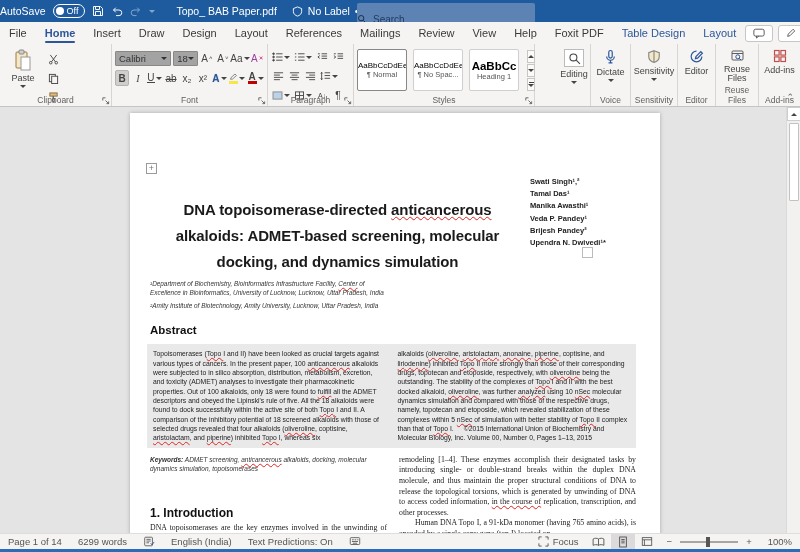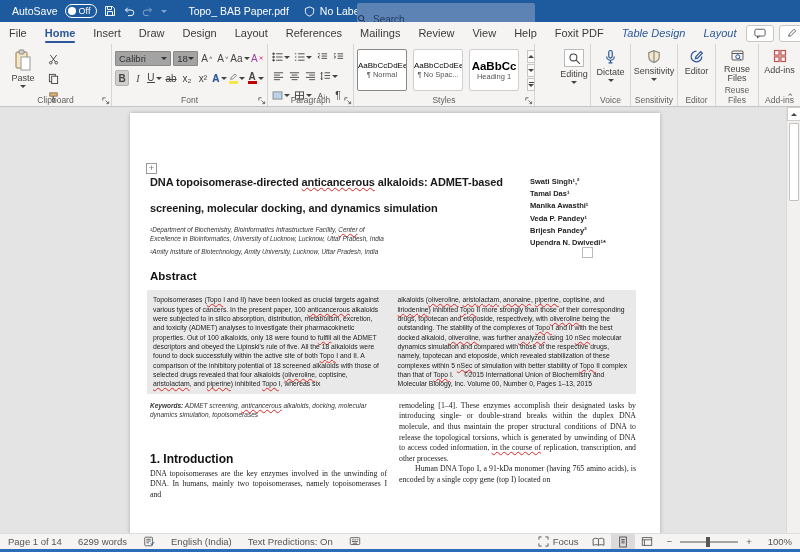--- a/index.html
+++ b/index.html
@@ -3,21 +3,21 @@
 <meta charset="utf-8">
 <style>
   * { box-sizing: border-box; margin: 0; padding: 0; }
   html,body { width: 800px; height: 552px; overflow: hidden; }
   body { font-family: "Liberation Sans", sans-serif; position: relative; background: #e4e4e4; }
   svg { display: block; }
   .ic { display: inline-flex; align-items: center; justify-content: center; }
 
   
   .titlebar { position: absolute; top:0; left:0; width:800px; height:22px; background:#1e5b9e; color:#fff; display:flex; align-items:center; font-size:10.5px; }
-  .tb-left { display:flex; align-items:center; gap:7px; padding-left:12px; }
+  .tb-left { display:flex; align-items:center; gap:7px; }
   .toggle { display:inline-flex; align-items:center; gap:3px; border:1px solid #fff; border-radius:8px; padding:1px 6px 1px 2px; font-size:9px; }
   .knob { width:8px; height:8px; border-radius:50%; background:#fff; display:inline-block; }
   .tb-ic { opacity:.95; }
   .dim { opacity:.45; }
   .caret { width:0; height:0; border-left:3px solid transparent; border-right:3px solid transparent; border-top:3.5px solid currentColor; display:inline-block; }
   .doc-title { margin-left:14px; white-space:nowrap; }
   .tb-meta { display:flex; align-items:center; gap:5px; margin-left:8px; }
   .searchbox { position:absolute; left:357px; top:3px; width:178px; height:32px; background:#5d83b5; border-radius:2px; display:flex; align-items:center; gap:6px; padding-left:0; color:#16304f; font-size:10px; }
   .searchbox input { border:none; background:transparent; outline:none; font-size:10px; color:#16304f; width:130px; font-family:"Liberation Sans",sans-serif; }
   .searchbox input::placeholder { color:#1d3a5f; }
@@ -26,21 +26,21 @@
   .avatar { width:15px; height:15px; border-radius:50%; background:#87897b; color:#fff; font-size:7px; display:flex; align-items:center; justify-content:center; margin-right:16px; }
   .winbtn { width:30px; height:22px; display:flex; align-items:center; justify-content:center; font-size:11px; }
   .maxbox { width:8px; height:8px; border:1px solid #fff; }
   .minbar { width:9px; height:1px; background:#fff; }
 
   
   .tabrow { position:absolute; top:22px; left:0; width:800px; height:22px; background:#f5f4f3; display:flex; align-items:center; font-size:11px; color:#3b3a39; }
   .tab { padding:4px 9px; height:100%; display:flex; align-items:center; position:relative; white-space:nowrap; }
   .tab.active { font-weight:700; color:#2b579a; }
   .tab.active::after { content:""; position:absolute; bottom:1px; left:9px; right:9px; height:2.5px; background:#2b579a; border-radius:2px; }
-  .tab.ctx { color:#2b579a;font-style:italic; }
+  .tab.ctx { color:#2b579a; }
   .tab-actions { margin-left:auto; display:flex; align-items:center; gap:5px; padding-right:8px; }
   .pillbtn { border:1px solid #c8c6c4; background:#fff; border-radius:3px; height:17px; display:flex; align-items:center; gap:4px; padding:0 7px; font-size:10.5px; color:#3b3a39; }
 
   
   .ribbon { position:absolute; top:44px; left:0; width:800px; height:63px; background:#f5f4f3; border-bottom:1px solid #c6c4c2; display:flex; }
   .rgroup { position:relative; border-right:1px solid #d8d6d4; height:100%; flex:none; }
   .glabel { position:absolute; bottom:1px; left:0; right:0; text-align:center; font-size:8.5px; color:#605e5c; }
   .launcher { position:absolute; right:1px; bottom:1px; }
   .minibtn { display:inline-flex; align-items:center; justify-content:center; gap:1px; height:16px; min-width:14px; padding:0 1px; color:#444; font-size:10px; border-radius:2px; }
   .minibtn.on { background:#cfcecd; border:1px solid #b5b3b1; }
@@ -59,21 +59,21 @@
   .scrollcol { width:13px; display:flex; flex-direction:column; gap:1px; margin-left:2px; }
   .scrollcol .sbtn { border:1px solid #c8c6c4; background:#fbfaf9; height:13px; display:flex; align-items:center; justify-content:center; }
   .tri-u { width:0;height:0;border-left:3px solid transparent;border-right:3px solid transparent;border-bottom:3.5px solid #444; }
   .tri-d { width:0;height:0;border-left:3px solid transparent;border-right:3px solid transparent;border-top:3.5px solid #444; }
   .chev-collapse { position:absolute; right:6px; bottom:4px; font-size:9px; color:#605e5c; }
 
   
   .docarea { position:absolute; top:107px; left:0; width:800px; height:426px; background:#e4e4e4; overflow:hidden; }
   .page { position:absolute; left:130px; top:6px; width:530px; height:560px; background:#fff; box-shadow:0 0 4px rgba(0,0,0,.25); padding:0 24px 0 20px; }
   .handle { position:absolute; left:16px; top:50px; width:11px; height:11px; border:1px solid #9a9a9a; color:#777; font-size:9px; line-height:9px; text-align:center; background:#fff; }
-  .ptitle { margin-top:56px; width:375px; font-size:11px; line-height:26px; font-weight:700; color:#1a1a1a; letter-spacing:-.1px; }
+  .ptitle { margin-top:84px; width:375px; font-size:15px; line-height:26px; font-weight:700; color:#1a1a1a; letter-spacing:-.1px;text-align:center; }
   .authors { position:absolute; left:400px; top:63px; width:120px; font-size:7.5px; font-weight:700; line-height:12.2px; color:#222; }
   .ccbox { position:absolute; left:452px; top:134px; width:11px; height:11px; border:1px solid #bbb; }
   .affil { margin-top:5px; width:238px; font-size:6.4px; line-height:8.8px; font-style:italic; color:#333; }
   .affil p + p { margin-top:4px; }
   .absh { margin-top:14px; font-size:11.5px; font-weight:700; color:#111; }
   .absblock { margin-top:8px; margin-left:-3px; width:489px; background:#e9e9e9; padding:5px 6px; display:flex; gap:12px; }
   .abscol { width:234px; font-size:6.8px; line-height:9.35px; color:#222; }
   .cpyt { margin-left:10px; }
   .cols { margin-top:7px; display:flex; gap:12px; }
   .col { width:237px; }

